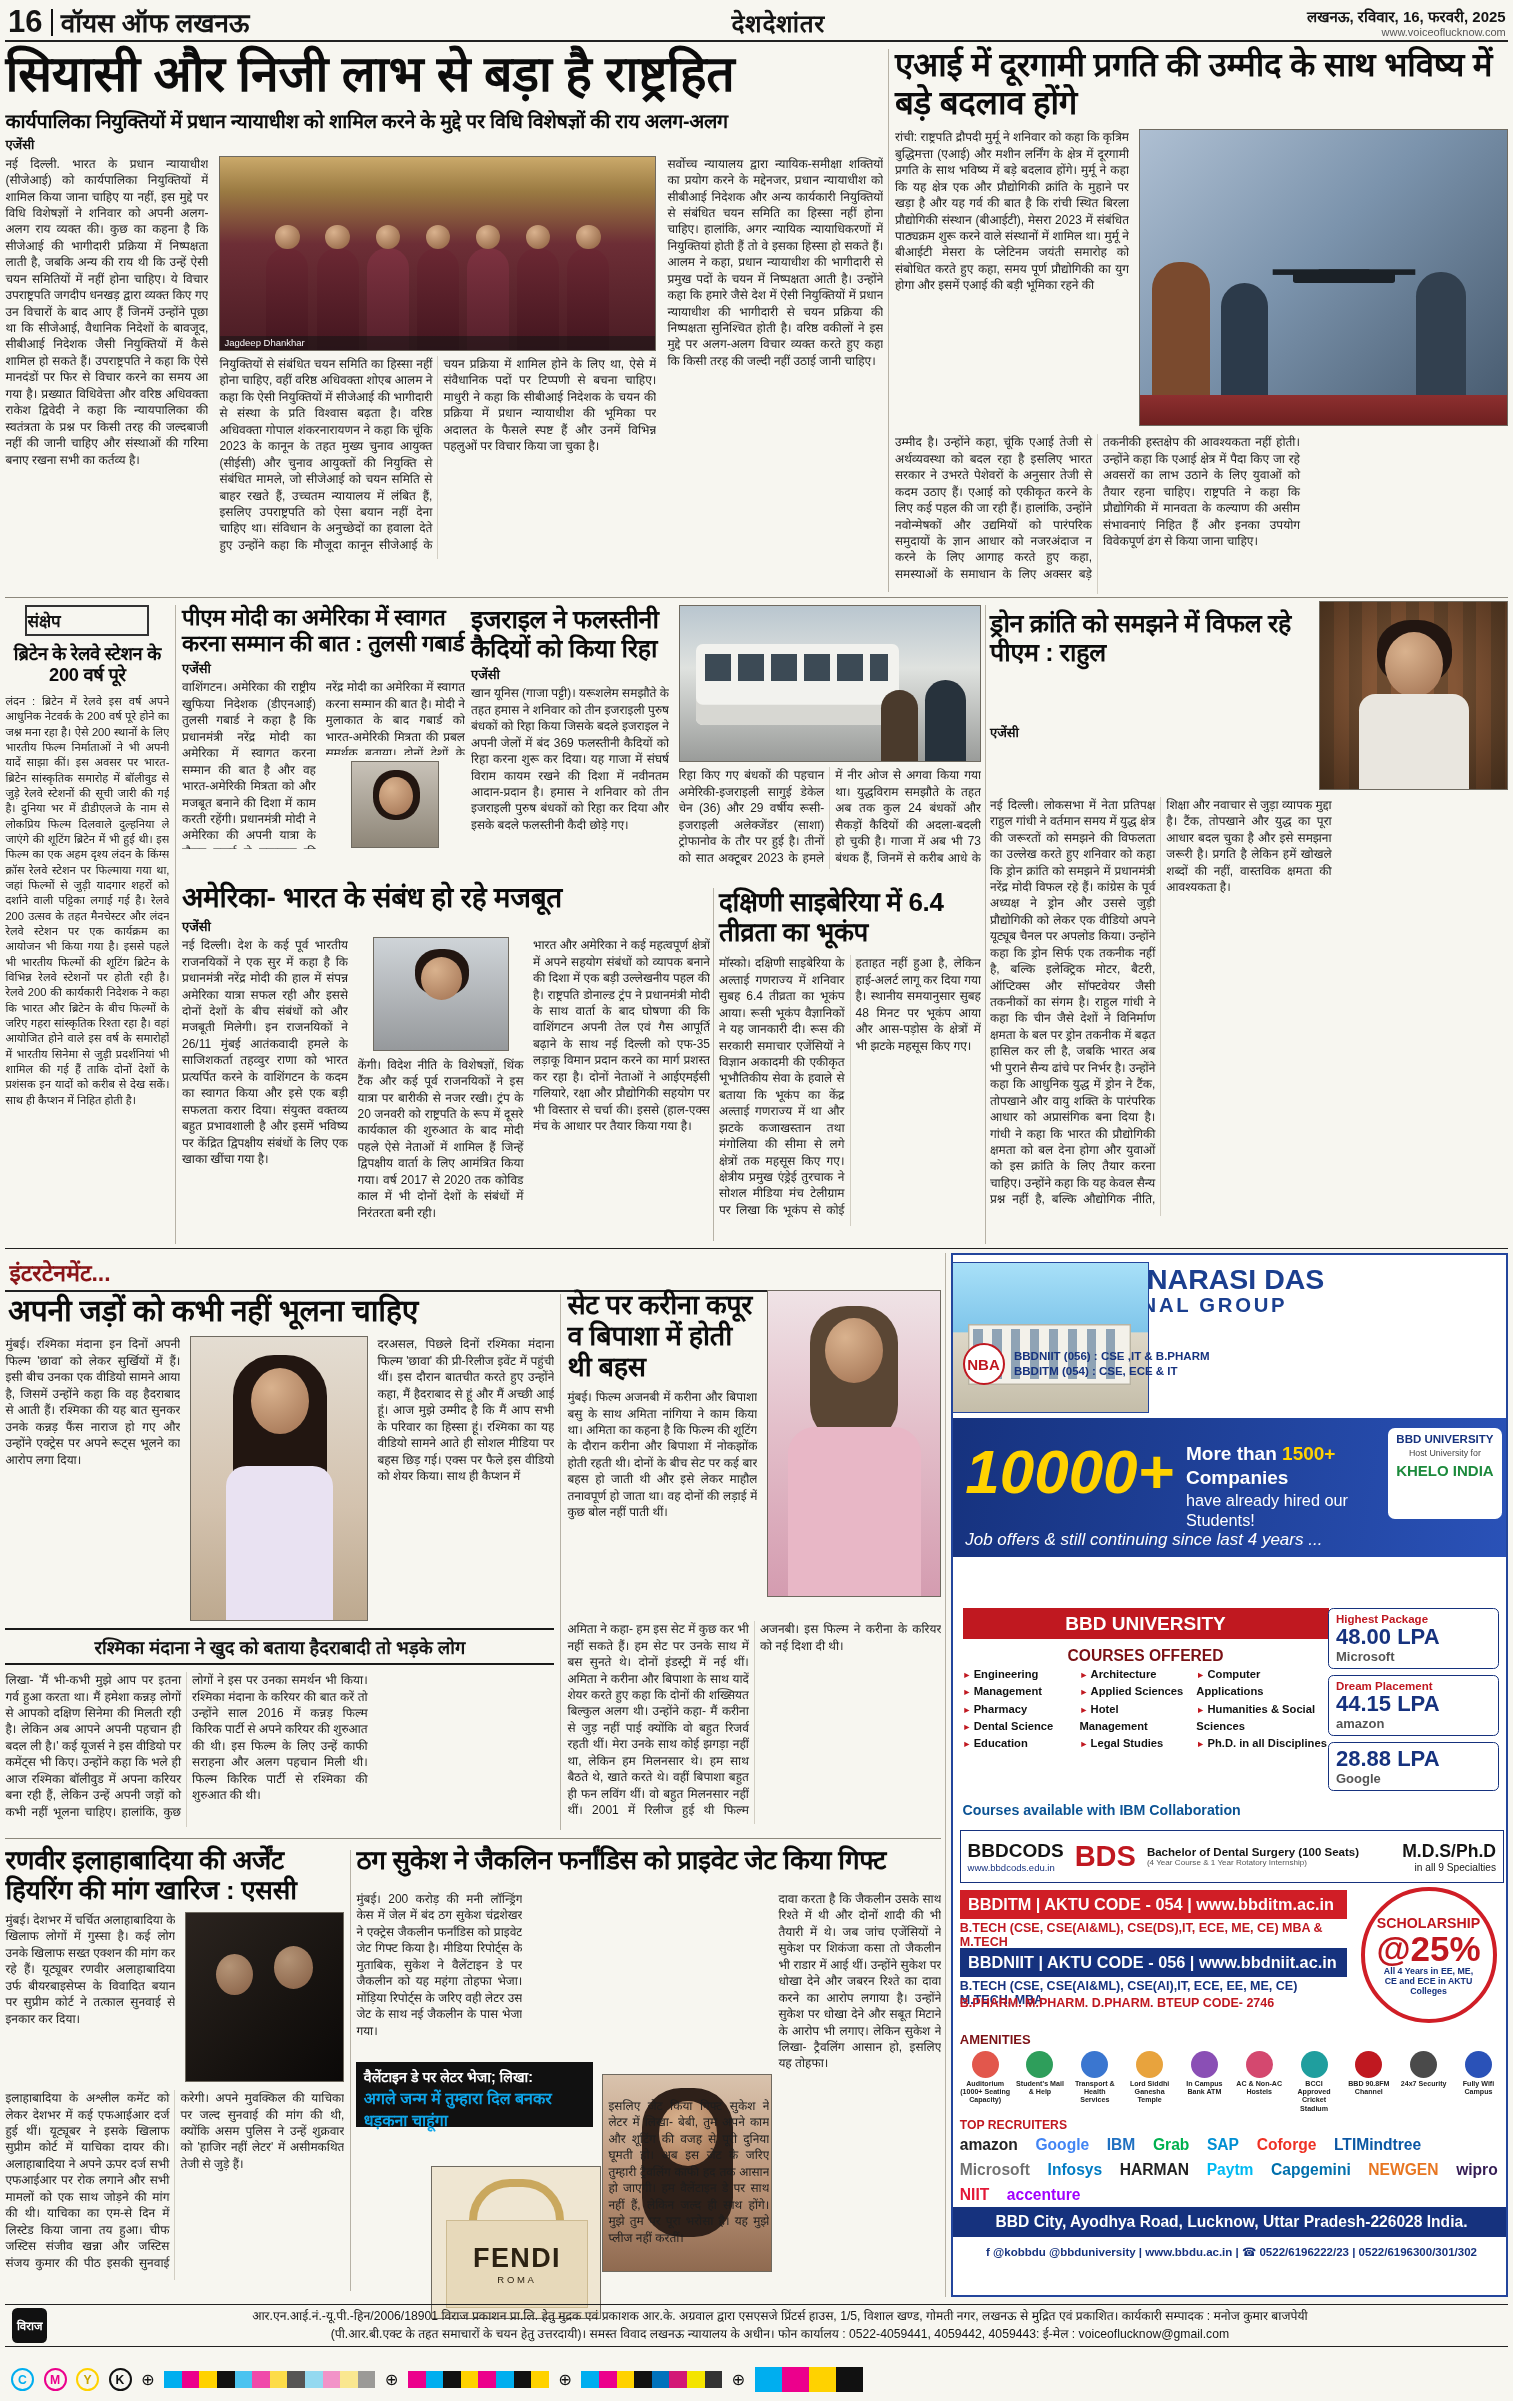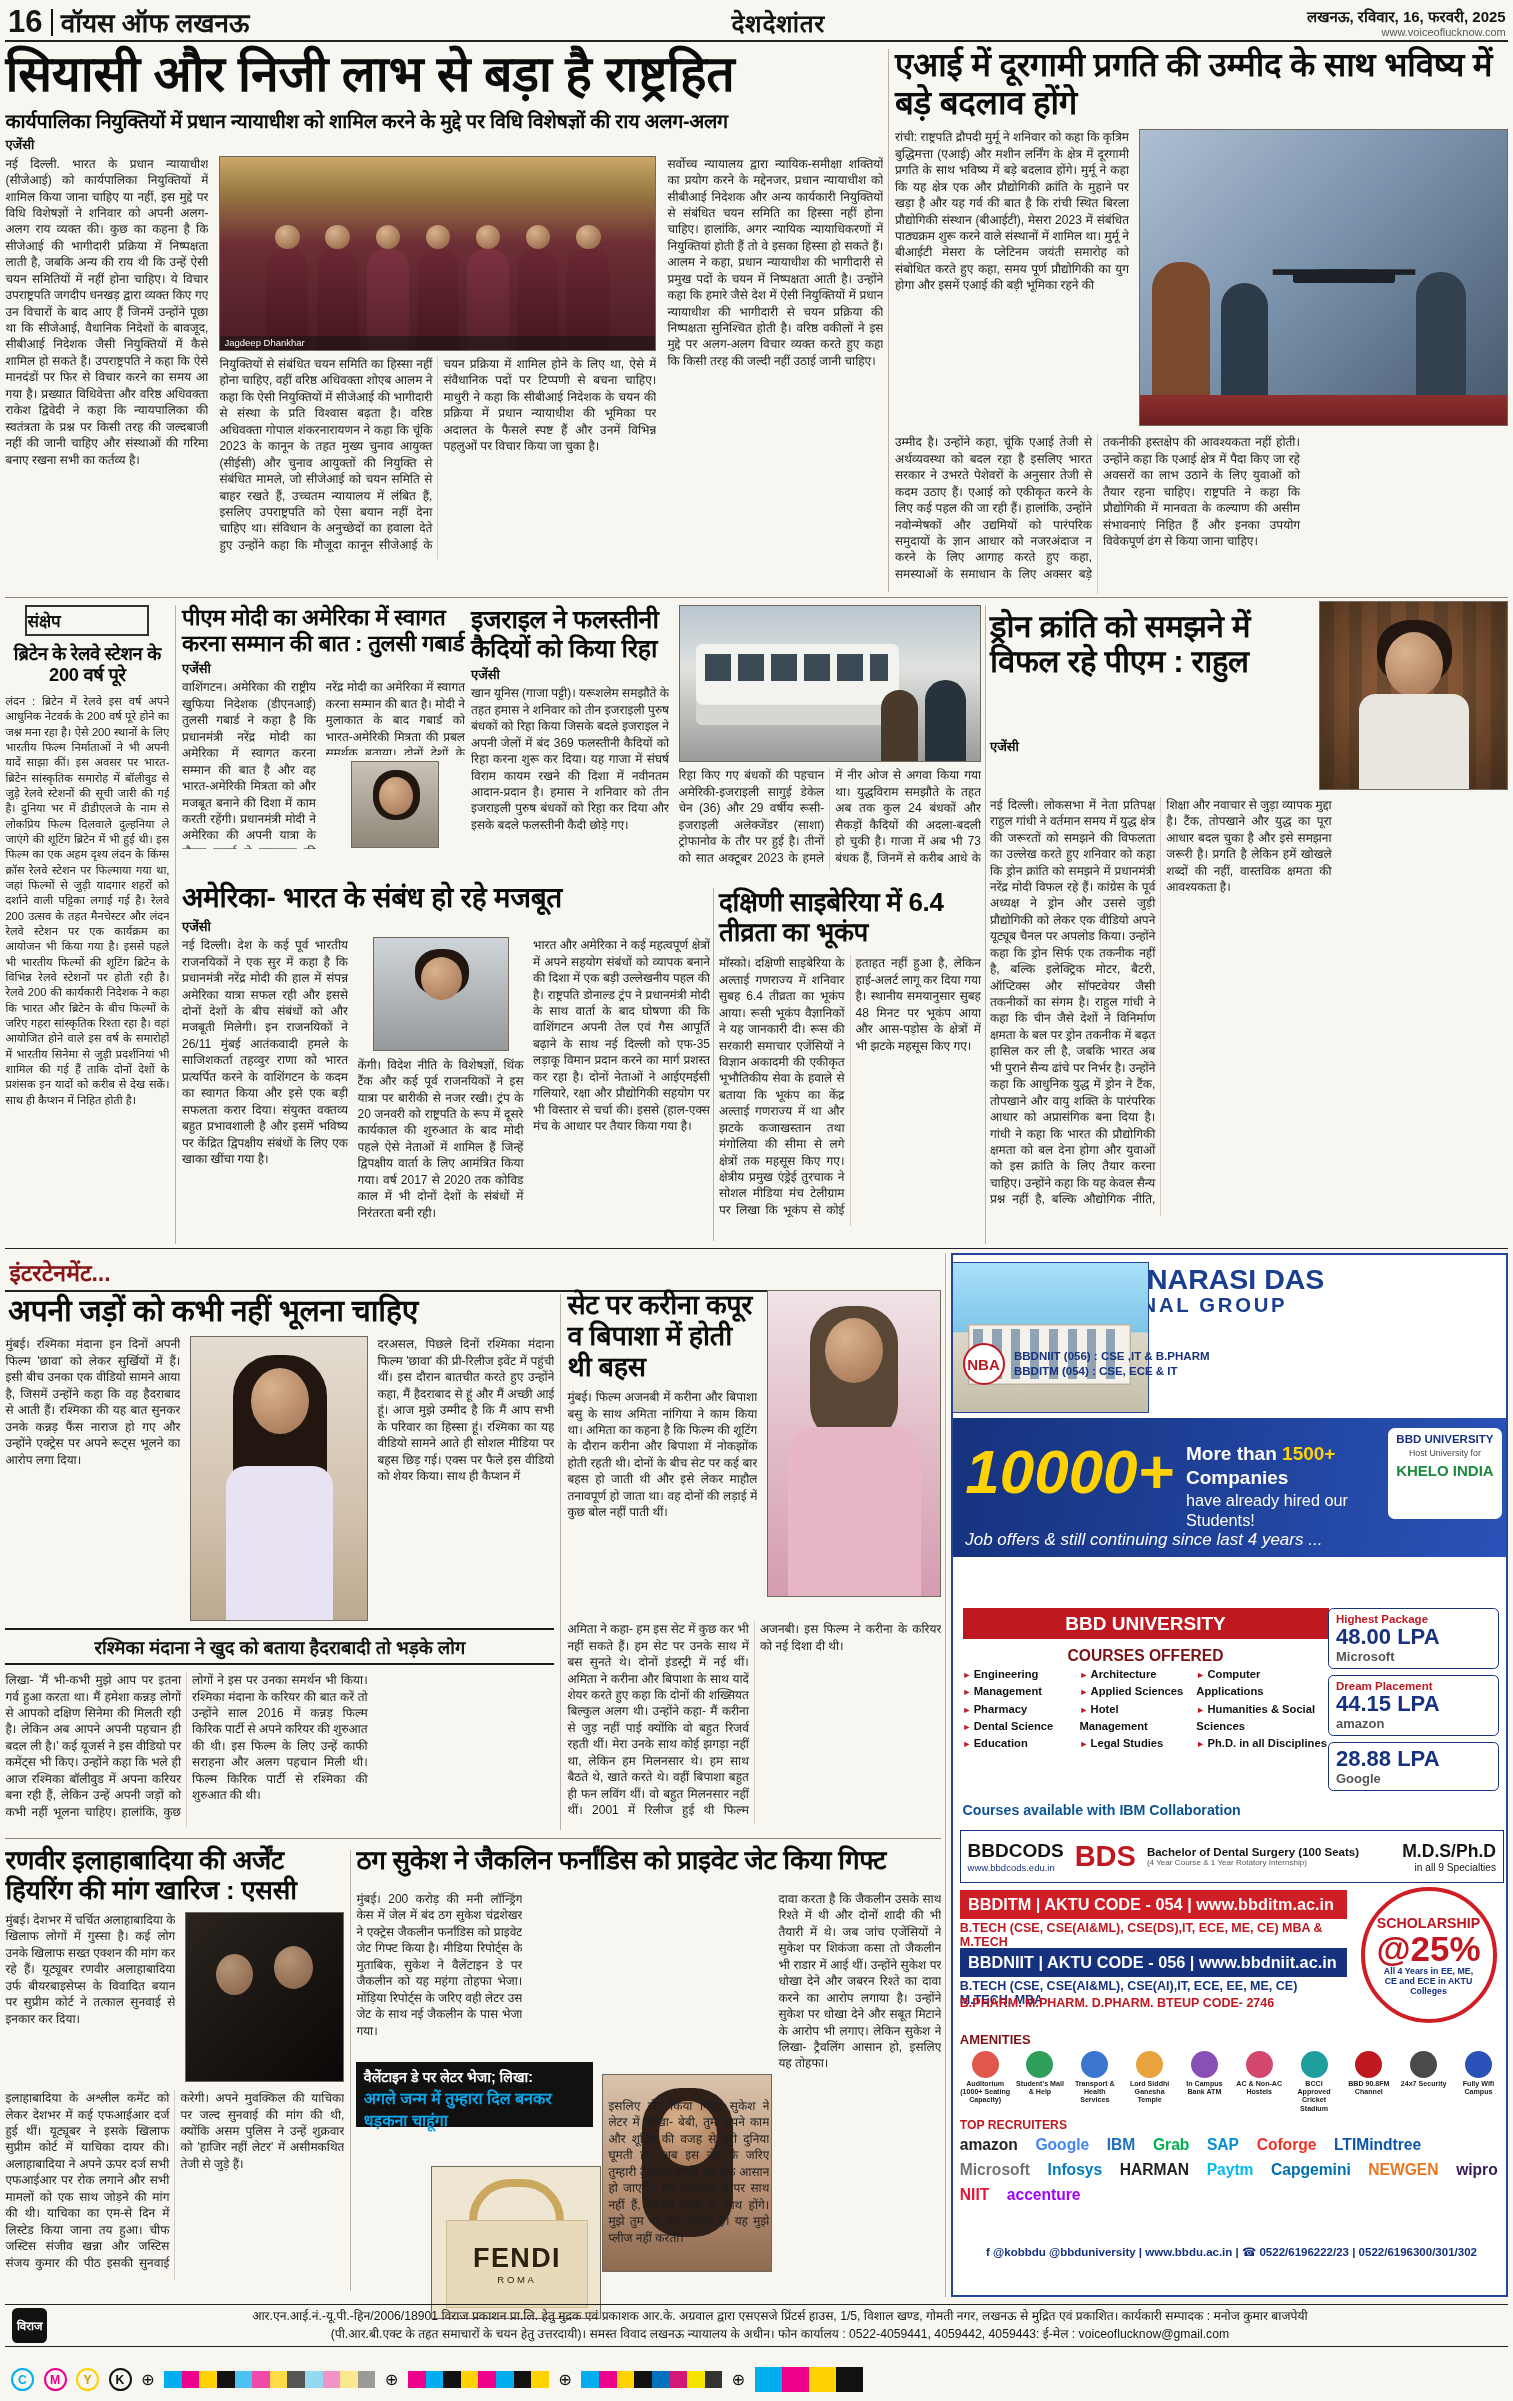--- a/index.html
+++ b/index.html
@@ -187,21 +187,21 @@
         <div class="body-txt c2" style="height:102px;margin-top:5.4px">रिहा किए गए बंधकों की पहचान अमेरिकी-इजराइली सागुई डेकेल चेन (36) और 29 वर्षीय रूसी-इजराइली अलेक्जेंडर (साशा) ट्रोफानोव के तौर पर हुई है। तीनों को सात अक्टूबर 2023 के हमले में नीर ओज से अगवा किया गया था। युद्धविराम समझौते के तहत अब तक कुल 24 बंधकों और सैकड़ों कैदियों की अदला-बदली हो चुकी है। गाजा में अब भी 73 बंधक हैं, जिनमें से करीब आधे के जीवित होने का अनुमान जताया गया है (46)।</div>
       </div>
     </div>
   </section>
 
   <div class="vr" style="left:985px;top:605px;height:639px"></div>
 
   <section class="abs" style="left:990px;top:601px;width:518px;height:643px">
     <div style="display:flex;gap:9.5px">
       <div style="width:319px">
-        <div class="hl" style="font-size:31px;margin-top:8.1px">ड्रोन क्रांति को समझने में विफल रहे पीएम : राहुल</div>
+        <div class="hl" style="font-size:25px;margin-top:8.1px">ड्रोन क्रांति को समझने में विफल रहे पीएम : राहुल</div>
         <div class="byline" style="margin-top:57px">एजेंसी</div>
       </div>
       <div class="photo" style="flex:1;height:189px;background:repeating-linear-gradient(90deg,#6b4a2f 0 13.6px,#845636 13.6px 28.5px)">
         <div style="position:absolute;inset:0;background:radial-gradient(circle at 50% 45%,rgba(0,0,0,0) 30%,rgba(30,18,8,.55) 100%)"></div>
         <div class="hair-sil" style="left:57px;top:17.6px;width:75px;height:65px"></div>
         <div class="head-sil" style="left:65px;top:30px;width:58px;height:65px"></div>
         <div style="position:absolute;left:39px;top:92px;width:110px;height:96px;background:#e9e6df;border-radius:16.3px 16.3px 0 0"></div>
       </div>
     </div>
     <div class="body-txt c3" style="height:419px;margin-top:6.8px">नई दिल्ली। लोकसभा में नेता प्रतिपक्ष राहुल गांधी ने वर्तमान समय में युद्ध क्षेत्र की जरूरतों को समझने की विफलता का उल्लेख करते हुए शनिवार को कहा कि ड्रोन क्रांति को समझने में प्रधानमंत्री नरेंद्र मोदी विफल रहे हैं। कांग्रेस के पूर्व अध्यक्ष ने ड्रोन और उससे जुड़ी प्रौद्योगिकी को लेकर एक वीडियो अपने यूट्यूब चैनल पर अपलोड किया। उन्होंने कहा कि ड्रोन सिर्फ एक तकनीक नहीं है, बल्कि इलेक्ट्रिक मोटर, बैटरी, ऑप्टिक्स और सॉफ्टवेयर जैसी तकनीकों का संगम है। राहुल गांधी ने कहा कि चीन जैसे देशों ने विनिर्माण क्षमता के बल पर ड्रोन तकनीक में बढ़त हासिल कर ली है, जबकि भारत अब भी पुराने सैन्य ढांचे पर निर्भर है। उन्होंने कहा कि आधुनिक युद्ध में ड्रोन ने टैंक, तोपखाने और वायु शक्ति के पारंपरिक आधार को अप्रासंगिक बना दिया है। गांधी ने कहा कि भारत की प्रौद्योगिकी क्षमता को बल देना होगा और युवाओं को इस क्रांति के लिए तैयार करना चाहिए। उन्होंने कहा कि यह केवल सैन्य प्रश्न नहीं है, बल्कि औद्योगिक नीति, शिक्षा और नवाचार से जुड़ा व्यापक मुद्दा है। टैंक, तोपखाने और युद्ध का पूरा आधार बदल चुका है और इसे समझना जरूरी है। प्रगति है लेकिन हमें खोखले शब्दों की नहीं, वास्तविक क्षमता की आवश्यकता है।</div>
@@ -475,20 +475,21 @@
         <span style="color:#222">HARMAN</span>
         <span style="color:#00baf2">Paytm</span>
         <span style="color:#0070ad">Capgemini</span>
         <span style="color:#e87722">NEWGEN</span>
         <span style="color:#341c53">wipro</span>
         <span style="color:#e31837">NIIT</span>
         <span style="color:#a100ff">accenture</span>
       </div>
     </div>
 
+    <div class="abs addr" style="left:0;top:952px;width:557px;height:30px">BBD City, Ayodhya Road, Lucknow, Uttar Pradesh-226028 India.</div>
     <div class="abs contact" style="left:0;top:985px;width:557px;height:24.4px">f @kobbdu   @bbduniversity  |  www.bbdu.ac.in  |  ☎ 0522/6196222/23  |  0522/6196300/301/302</div>
   </section>
 
   <footer class="abs foot" style="left:5.4px;top:2304px;width:1503px;height:43px">
     <div class="viraj">विराज</div>
     <div class="footln">
       <div>आर.एन.आई.नं.-यू.पी.-हिन/2006/18901 विराज प्रकाशन प्रा.लि. हेतु मुद्रक एवं प्रकाशक आर.के. अग्रवाल द्वारा एसएसजे प्रिंटर्स हाउस, 1/5, विशाल खण्ड, गोमती नगर, लखनऊ से मुद्रित एवं प्रकाशित। कार्यकारी सम्पादक : मनोज कुमार बाजपेयी</div>
       <div>(पी.आर.बी.एक्ट के तहत समाचारों के चयन हेतु उत्तरदायी)। समस्त विवाद लखनऊ न्यायालय के अधीन। फोन कार्यालय : 0522-4059441, 4059442, 4059443: ई-मेल : voiceoflucknow@gmail.com</div>
     </div>
   </footer>

